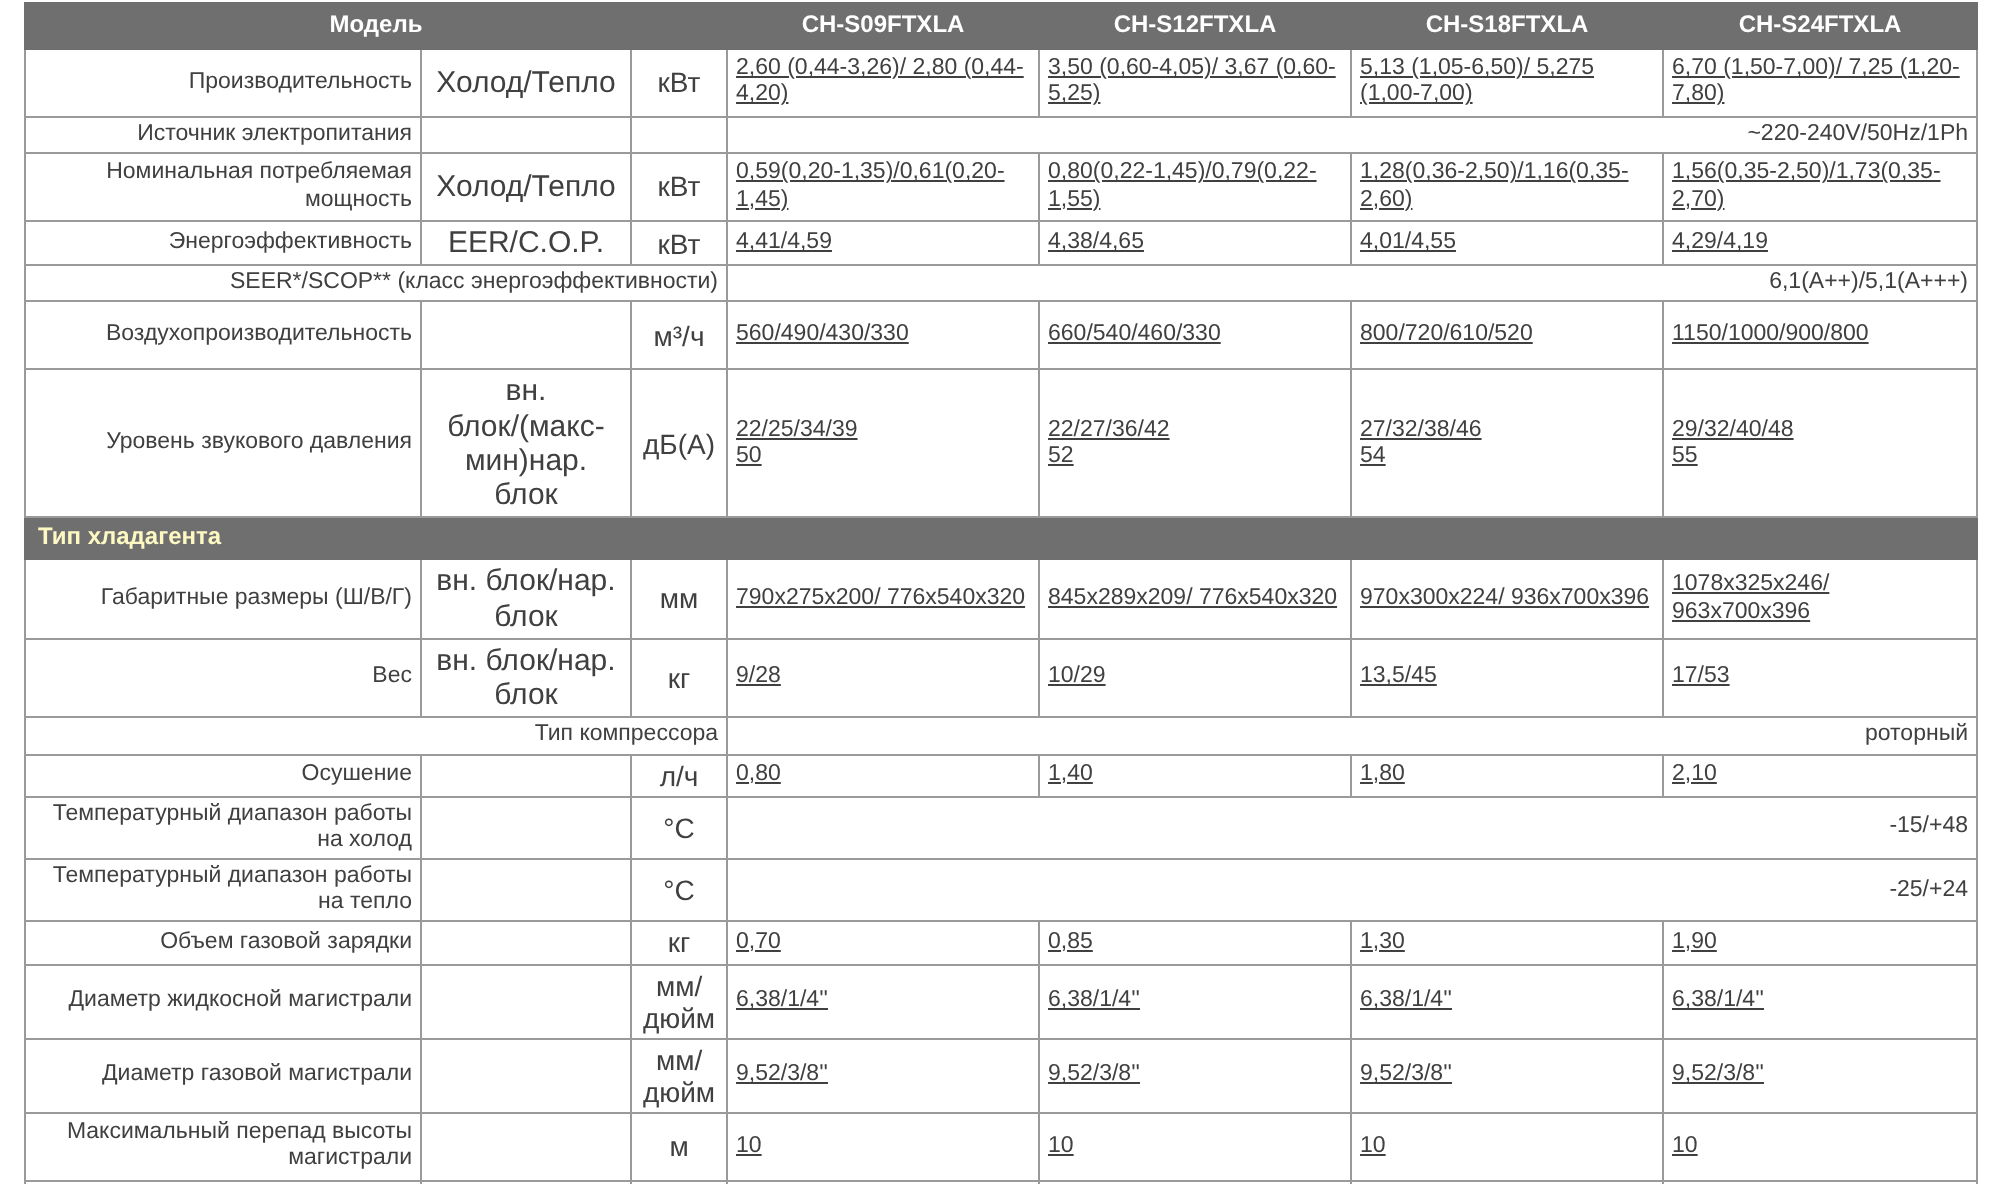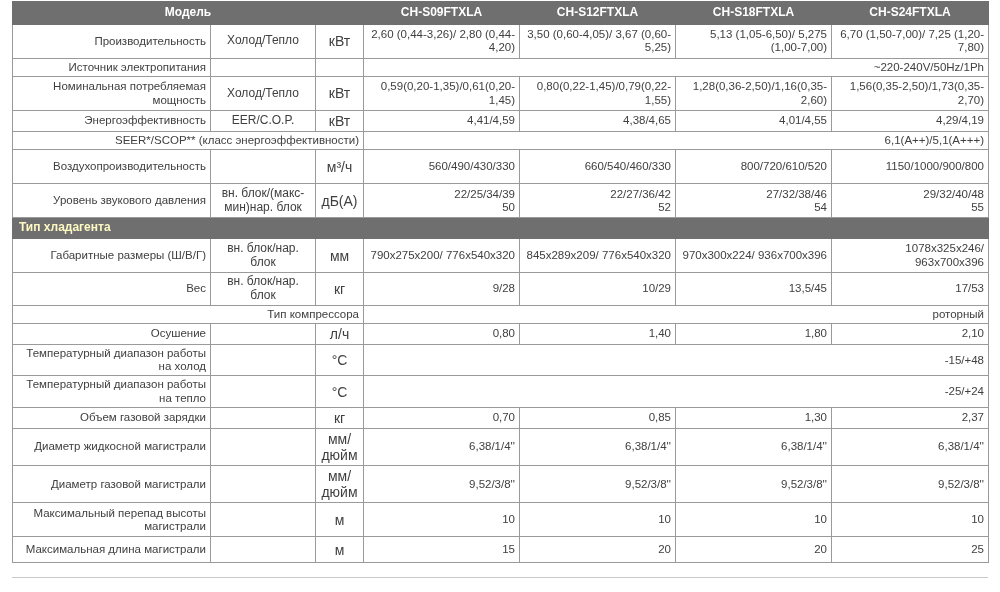--- a/index.html
+++ b/index.html
@@ -61,28 +61,29 @@
     border: 1px solid #6f6f6f;
     padding: 3px 6px;
     font-size: 12px;
   }
   td.label {
     text-align: right;
     padding-left: 6px;
   }
   td.sub {
     text-align: center;
-    font-size: 12px;
+    font-size: 15px;
   }
   td.unit {
     text-align: center;
     font-size: 14px;
   }
   td.val {
-    text-align: right;
+    text-align: left;
+    text-decoration: underline;
   }
   td.val-wide {
     text-align: right;
   }
   .footnote {
     margin-top: 14px;
     width: 976px;
     font-size: 12px;
     color: #4a4a4a;
     line-height: 1.45;
@@ -236,21 +237,21 @@
         <td class="val-wide" colspan="4">-25/+24</td>
       </tr>
 
       <tr>
         <td class="label">Объем газовой зарядки</td>
         <td class="sub"></td>
         <td class="unit">кг</td>
         <td class="val">0,70</td>
         <td class="val">0,85</td>
         <td class="val">1,30</td>
-        <td class="val">2,37</td>
+        <td class="val">1,90</td>
       </tr>
 
       <tr class="med">
         <td class="label">Диаметр жидкосной магистрали</td>
         <td class="sub"></td>
         <td class="unit">мм/ дюйм</td>
         <td class="val">6,38/1/4''</td>
         <td class="val">6,38/1/4''</td>
         <td class="val">6,38/1/4''</td>
         <td class="val">6,38/1/4''</td>

